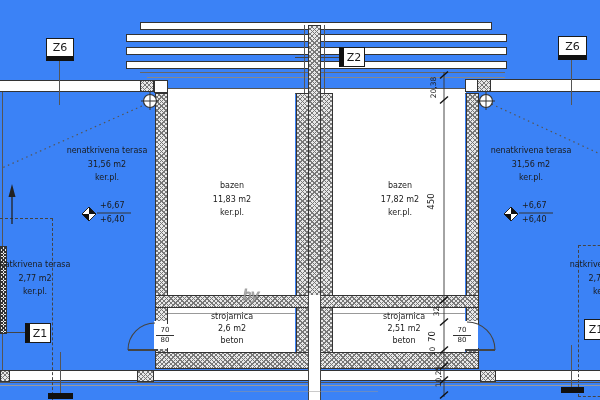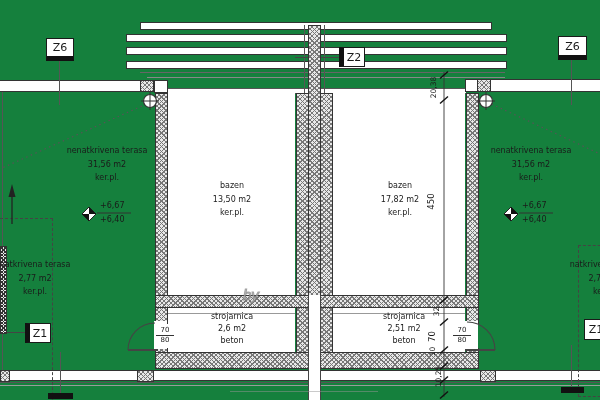--- a/index.html
+++ b/index.html
@@ -1,16 +1,16 @@
 <!DOCTYPE html>
 <html><head>
 <meta charset="utf-8">
 <style>
   html,body{margin:0;padding:0;background:#fff;}
-  #plan{position:relative;width:600px;height:400px;background:#15803d;overflow:hidden;
+  #plan{position:relative;width:600px;height:400px;background:#3b82f6;overflow:hidden;
         font-family:"DejaVu Sans","Liberation Sans",sans-serif;color:#1a1a1a;}
   .abs{position:absolute;}
   
   .wall{position:absolute;z-index:3;border:1px solid #333;background-color:#e8e8e8;
         background-image:repeating-linear-gradient(45deg,#777 0 1px,transparent 1px 3.2px),
                          repeating-linear-gradient(-45deg,#777 0 1px,transparent 1px 3.2px);}
   .darkwall{background-image:repeating-linear-gradient(45deg,#333 0 1px,transparent 1px 2.4px),
                              repeating-linear-gradient(-45deg,#333 0 1px,transparent 1px 2.4px);}
   .band{position:absolute;z-index:1;background:#fff;border-top:1px solid #333;border-bottom:1px solid #333;}
   .beam{position:absolute;z-index:1;background:#fff;border:1.2px solid #333;}
@@ -174,21 +174,21 @@
     <span>31,56 m2</span><br>
     <span>ker.pl.</span>
   </div>
   <div class="lblblock" style="left:481px;top:144px;width:100px;">
     <span>nenatkrivena terasa</span><br>
     <span>31,56 m2</span><br>
     <span>ker.pl.</span>
   </div>
   <div class="lblblock" style="left:182px;top:179px;width:100px;">
     <span>bazen</span><br>
-    <span>13,50 m2</span><br>
+    <span>11,83 m2</span><br>
     <span>ker.pl.</span>
   </div>
   <div class="lblblock" style="left:350px;top:179px;width:100px;">
     <span>bazen</span><br>
     <span>17,82 m2</span><br>
     <span>ker.pl.</span>
   </div>
   <div class="lblblock" style="left:182px;top:311px;width:100px;line-height:12px;">
     <span>strojarnica</span><br>
     <span>2,6 m2</span><br>

